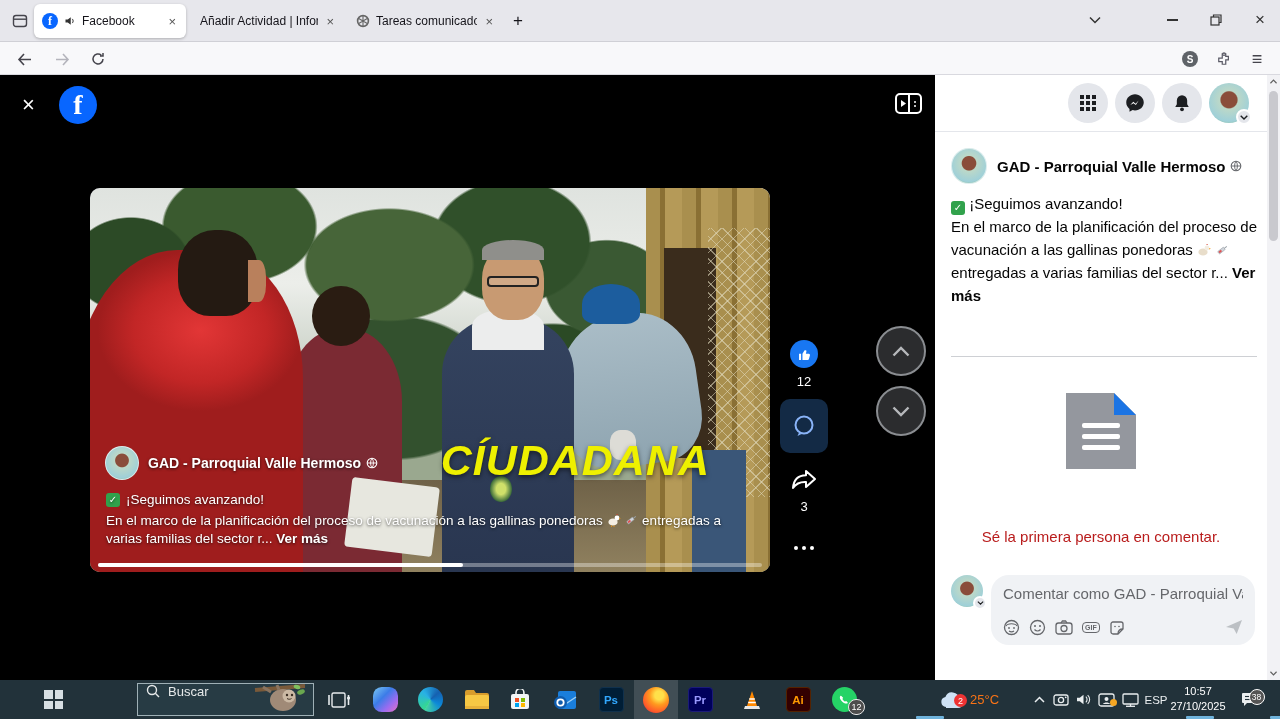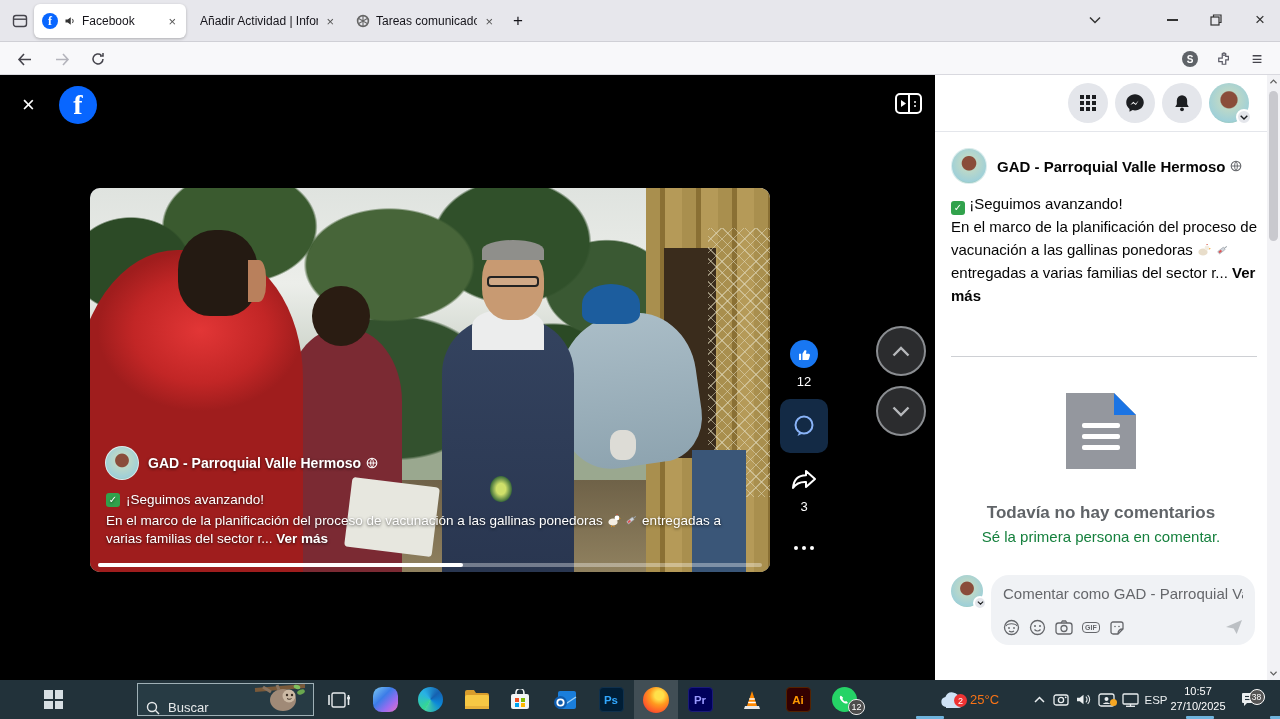--- a/index.html
+++ b/index.html
@@ -97,36 +97,36 @@
 .pname{font-size:15px;font-weight:bold;color:#050505;display:flex;align-items:center;gap:5px}
 .sbcap{position:absolute;left:16px;top:117px;width:306px;font-size:15px;line-height:23px;color:#050505}
 .sbcap b{font-weight:bold}
 .promote{position:absolute;left:16px;top:230px;width:306px;height:33px;background:#1b74e4;border-radius:6px;color:#fff;font-size:15px;font-weight:bold;display:flex;align-items:center;justify-content:center;gap:8px;border:none}
 .sbdivider{position:absolute;left:16px;top:281px;width:306px;height:1px;background:#ced0d4}
 .docicon{position:absolute;left:131px;top:318px;width:70px;height:76px;background:#94979e}
 .docfold{position:absolute;right:0;top:0;width:0;height:0;border-left:22px solid transparent;border-top:22px solid #fff}
 .docfold2{position:absolute;right:0;top:0;width:0;height:0;border-right:22px solid transparent;border-bottom:22px solid #1b74e4}
 .docline{position:absolute;left:16px;width:38px;height:5px;background:#fff;border-radius:2px}
 .notitle{position:absolute;left:0;top:428px;width:100%;text-align:center;font-size:17px;font-weight:bold;color:#606468}
-.nosub{position:absolute;left:0;top:453px;width:100%;text-align:center;font-size:15px;color:#15803d}
+.nosub{position:absolute;left:0;top:453px;width:100%;text-align:center;font-size:15px;color:#b91c1c}
 .composer{position:absolute;left:16px;top:500px;display:flex;gap:8px}
 .compav{width:32px;height:32px;border-radius:50%;background:radial-gradient(circle at 50% 42%,#8a4d3a 0 26%,#bcd8c8 30%,#9fd0d8 70%,#7fae6a 100%);position:relative;flex:none}
 .compbox{width:264px;height:70px;background:#f0f2f5;border-radius:18px;padding:10px 12px;position:relative}
 .ph{font-size:15px;color:#65676b;white-space:nowrap;overflow:hidden}
 .cicons{position:absolute;left:12px;bottom:9px;display:flex;align-items:center;gap:9px}
 .gifbox{border:1.4px solid #65676b;border-radius:4px;font-size:7px;font-weight:bold;color:#65676b;padding:1px 2px;line-height:1}
 .send{position:absolute;right:12px;bottom:10px}
 
 .scroll{position:absolute;left:1267px;top:0;width:13px;height:605px;background:#f2f2f5}
 .sthumb{position:absolute;left:2px;top:16px;width:9px;height:150px;background:#c9c9ce;border-radius:5px}
 
 .taskbar{position:absolute;left:0;top:680px;width:1280px;height:39px;background:#22323a}
 .start{position:absolute;left:44px;top:10px;width:19px;height:19px;display:grid;grid-template-columns:8.5px 8.5px;grid-template-rows:8.5px 8.5px;gap:2px}
 .start i{background:#d7dfe3}
-.searchbox{position:absolute;left:137px;top:3px;width:177px;height:33px;background:#273b44;border:1px solid #9fb0b6;display:flex;align-items:flex-end;gap:8px;padding:0 8px;overflow:hidden}
+.searchbox{position:absolute;left:137px;top:3px;width:177px;height:33px;background:#273b44;border:1px solid #9fb0b6;display:flex;align-items:flex-start;gap:8px;padding:0 8px;overflow:hidden}
 .searchbox span{color:#e6e9ea;font-size:13px;flex:1}
 .tbi{position:absolute;top:0;width:44px;height:39px;display:flex;align-items:center;justify-content:center}
 .tbi.active{background:rgba(255,255,255,.14)}
 .uline{position:absolute;top:36px;height:2.5px;background:#6fb3dc;border-radius:1px}
 .adobesq{width:25px;height:25px;border-radius:4px;font-size:11.5px;font-weight:bold;display:flex;align-items:center;justify-content:center}
 .ps{background:#001e36;color:#31a8ff;border:1.5px solid #10314d}
 .pr{background:#00005b;color:#9999ff;border:1.5px solid #1b1b7a}
 .ai{background:#330000;color:#ff9a00;border:1.5px solid#552200}
 .edge{width:25px;height:25px;border-radius:50%;background:conic-gradient(from 210deg,#35d890,#28b1e6 30%,#1560b0 55%,#0c88d8 75%,#47d5a0 100%)}
 .copilot{width:25px;height:25px;border-radius:35%;background:linear-gradient(135deg,#7cc9f2 0%,#3c7ce8 40%,#9a6cf0 70%,#e870c4 100%)}
@@ -291,20 +291,21 @@
         <div class="elder-vest"></div>
         <div class="elder-collar"></div>
           <div class="elder-head"></div>
           <div class="elder-hair"></div>
           <div class="glasses"></div>
           <div class="vest-badge"></div>
         <div class="redman"></div>
         <div class="redhead"></div>
           <div class="redface"></div>
 
+        <div class="vtitle2">CÍUDADANA</div>
 
         <div class="byline">
           <div class="gadavatar"></div>
           <div class="bname">
               <span>GAD - Parroquial Valle Hermoso</span>
             <svg width="12" height="12" viewBox="0 0 14 14">
                 <circle cx="7" cy="7" r="5.6" fill="none" stroke="#fff" stroke-width="1.3"></circle>
                 <path d="M1.4 7h11.2M7 1.4c2.2 2.2 2.2 9 0 11.2M7 1.4c-2.2 2.2-2.2 9 0 11.2" fill="none" stroke="#fff" stroke-width="1.1"></path>
               </svg>
           </div>
@@ -446,21 +447,20 @@
 
       <div class="sbdivider"></div>
 
       <div class="docicon">
         <div class="docfold"></div>
           <div class="docfold2"></div>
         <div class="docline" style="top:30px"></div>
         <div class="docline" style="top:41px"></div>
         <div class="docline" style="top:52px"></div>
       </div>
-      <div class="notitle">Todavía no hay comentarios</div>
       <div class="nosub">Sé la primera persona en comentar.</div>
 
       <div class="composer">
         <div class="compav">
           <span class="avchev" style="right:-4px;bottom:-3px;width:14px;height:14px">
               <svg width="7" height="4" viewBox="0 0 8 5">
                 <path d="M.7.7L4 4 7.3.7" fill="none" stroke="#1c1e21" stroke-width="1.4"></path>
               </svg>
             </span>
         </div>

